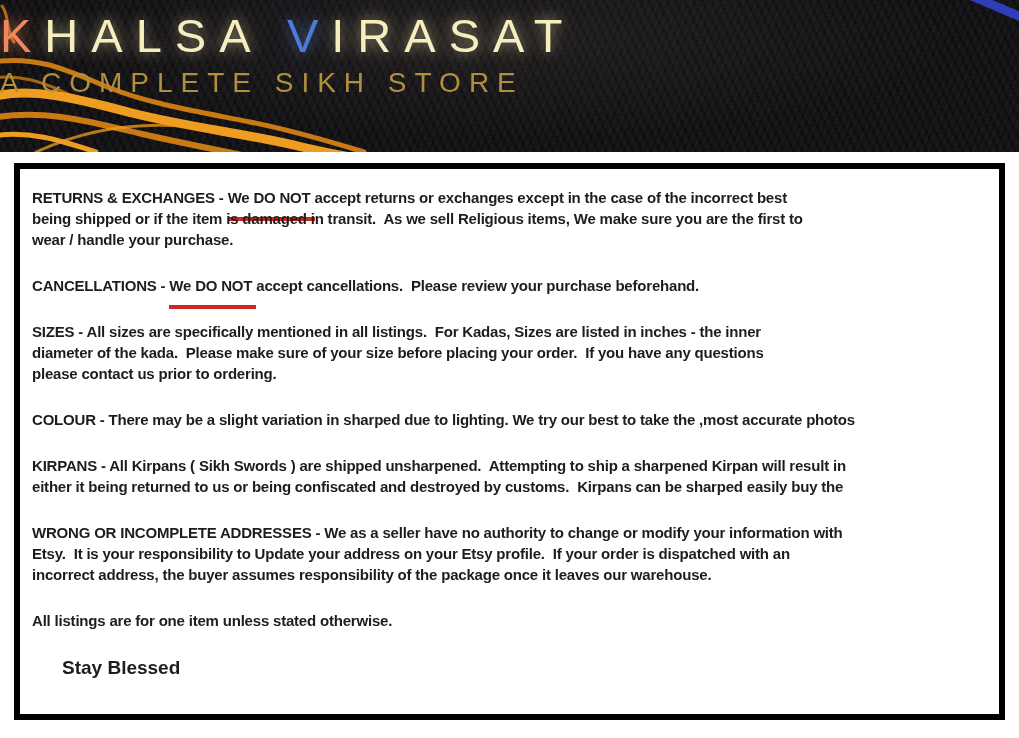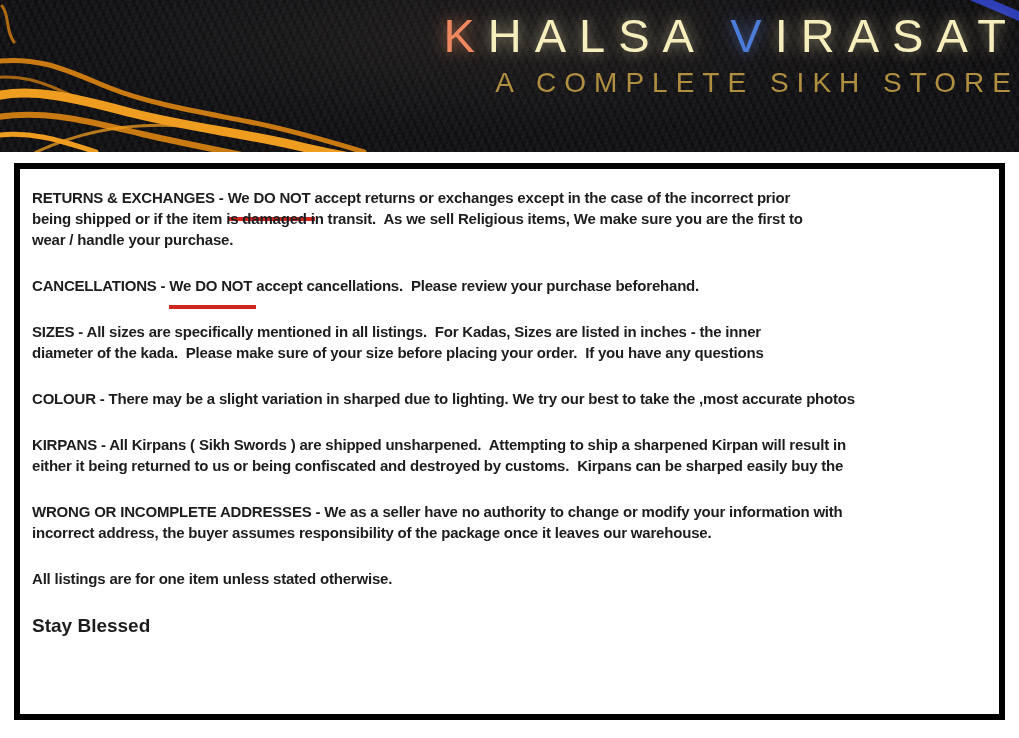--- a/index.html
+++ b/index.html
@@ -10,40 +10,40 @@
   .banner{position:absolute;left:0;top:0;width:1019px;height:152px;overflow:hidden;
     background-color:var(--banner_bg,#141316);
     background-image:
       radial-gradient(ellipse at 48% 25%, rgba(105,98,88,0.16), transparent 62%),
       repeating-linear-gradient(113deg, rgba(255,255,255,0.025) 0 2px, transparent 2px 6px),
       repeating-linear-gradient(64deg, rgba(0,0,0,0.30) 0 3px, transparent 3px 8px),
       repeating-linear-gradient(171deg, rgba(255,255,255,0.015) 0 1px, transparent 1px 4px);
   }
   .brush-left{position:absolute;left:0;bottom:-2px;}
   .brush-right{position:absolute;right:0;top:0;}
-  .banner-text{position:relative;text-align:right;padding-top:11px;}
+  .banner-text{position:relative;text-align:left;padding-top:11px;}
   .title{white-space:pre;font-weight:300;font-size:47px;line-height:1.05;letter-spacing:13px;
          color:var(--cream,#f6eebd);
          text-shadow:0 0 13px rgba(249,240,190,0.50),0 0 32px rgba(246,230,160,0.26);}
   .t-coral{color:var(--coral,#f0885f);
          text-shadow:0 0 13px rgba(244,150,100,0.55),0 0 30px rgba(240,140,90,0.30);}
   .t-blue{color:var(--blue,#4c7cd9);
          text-shadow:0 0 13px rgba(100,140,230,0.55),0 0 30px rgba(90,130,220,0.30);}
   .subtitle{margin-top:7px;font-weight:300;font-size:28px;letter-spacing:8px;
          color:var(--gold,#b18f41);white-space:pre;}
 
   
   .policy-box{position:absolute;left:14px;top:163px;width:991px;height:557px;
       box-sizing:border-box;border:6px solid #000;background:#fff;
       padding:18px 10px 0 12px;}
   .para{margin:0 0 25px 0;}
   .line{white-space:pre;font-weight:bold;font-size:15px;line-height:21px;
         letter-spacing:-0.2px;color:var(--text,#1d1d1f);}
   .redline{border-bottom:4px solid var(--underline,#ce261f);padding-bottom:11px;}
-  .closing{font-weight:bold;font-size:19px;line-height:24px;color:var(--text,#1d1d1f);}
+  .closing{font-weight:bold;font-size:19px;line-height:24px;color:var(--text,#1d1d1f);margin-left:30px;}
 </style>
 </head>
 <body>
 
 <div class="page">
 
   <header class="banner">
     <svg class="brush-left" width="370" height="154" viewBox="0 0 370 154" fill="none">
       <path d="M 2 6 C 10 16, 5 30, 14 42" stroke="var(--brush_orange_dark)" stroke-width="3" stroke-linecap="round" opacity="0.85"></path>
       <path d="M -8 62 C 40 55, 70 72, 110 88 C 150 104, 200 112, 250 122 C 290 130, 328 141, 364 152" stroke="var(--brush_orange_dark)" stroke-width="5" stroke-linecap="round"></path>
@@ -59,40 +59,42 @@
 
     <div class="banner-text">
       <div class="title"><span class="t-coral">K</span><span>HALSA </span><span class="t-blue">V</span><span>IRASAT</span></div>
       <div class="subtitle">A COMPLETE SIKH STORE</div>
     </div>
   </header>
 
   <section class="policy-box">
     <div id="paragraphs">
         <div class="para">
-          <div class="line"><span>RETURNS &amp; EXCHANGES - </span><span class="redline">We DO NOT </span><span>accept returns or exchanges except in the case of the incorrect prior</span></div>
+          <div class="line"><span>RETURNS &amp; EXCHANGES - </span><span class="redline">We DO NOT </span><span>accept returns or exchanges except in the case of the incorrect best</span></div>
           <div class="line"><span>being shipped or if the item is damaged in transit.  As we sell Religious items, We make sure you are the first to</span></div>
           <div class="line"><span>wear / handle your purchase.</span></div>
         </div>
         <div class="para">
           <div class="line"><span>CANCELLATIONS - </span><span class="redline">We DO NOT </span><span>accept cancellations.  Please review your purchase beforehand.</span></div>
         </div>
         <div class="para">
           <div class="line"><span>SIZES - All sizes are specifically mentioned in all listings.  For Kadas, Sizes are listed in inches - the inner</span></div>
           <div class="line"><span>diameter of the kada.  Please make sure of your size before placing your order.  If you have any questions</span></div>
+          <div class="line"><span>please contact us prior to ordering.</span></div>
         </div>
         <div class="para">
           <div class="line"><span>COLOUR - There may be a slight variation in sharped due to lighting. We try our best to take the ,most accurate photos</span></div>
         </div>
         <div class="para">
           <div class="line"><span>KIRPANS - All Kirpans ( Sikh Swords ) are shipped unsharpened.  Attempting to ship a sharpened Kirpan will result in</span></div>
           <div class="line"><span>either it being returned to us or being confiscated and destroyed by customs.  Kirpans can be sharped easily buy the</span></div>
         </div>
         <div class="para">
           <div class="line"><span>WRONG OR INCOMPLETE ADDRESSES - We as a seller have no authority to change or modify your information with</span></div>
+          <div class="line"><span>Etsy.  It is your responsibility to Update your address on your Etsy profile.  If your order is dispatched with an</span></div>
           <div class="line"><span>incorrect address, the buyer assumes responsibility of the package once it leaves our warehouse.</span></div>
         </div>
         <div class="para">
           <div class="line"><span>All listings are for one item unless stated otherwise.</span></div>
         </div>
       </div>
     <div class="closing">Stay Blessed</div>
   </section>
 
 </div>

